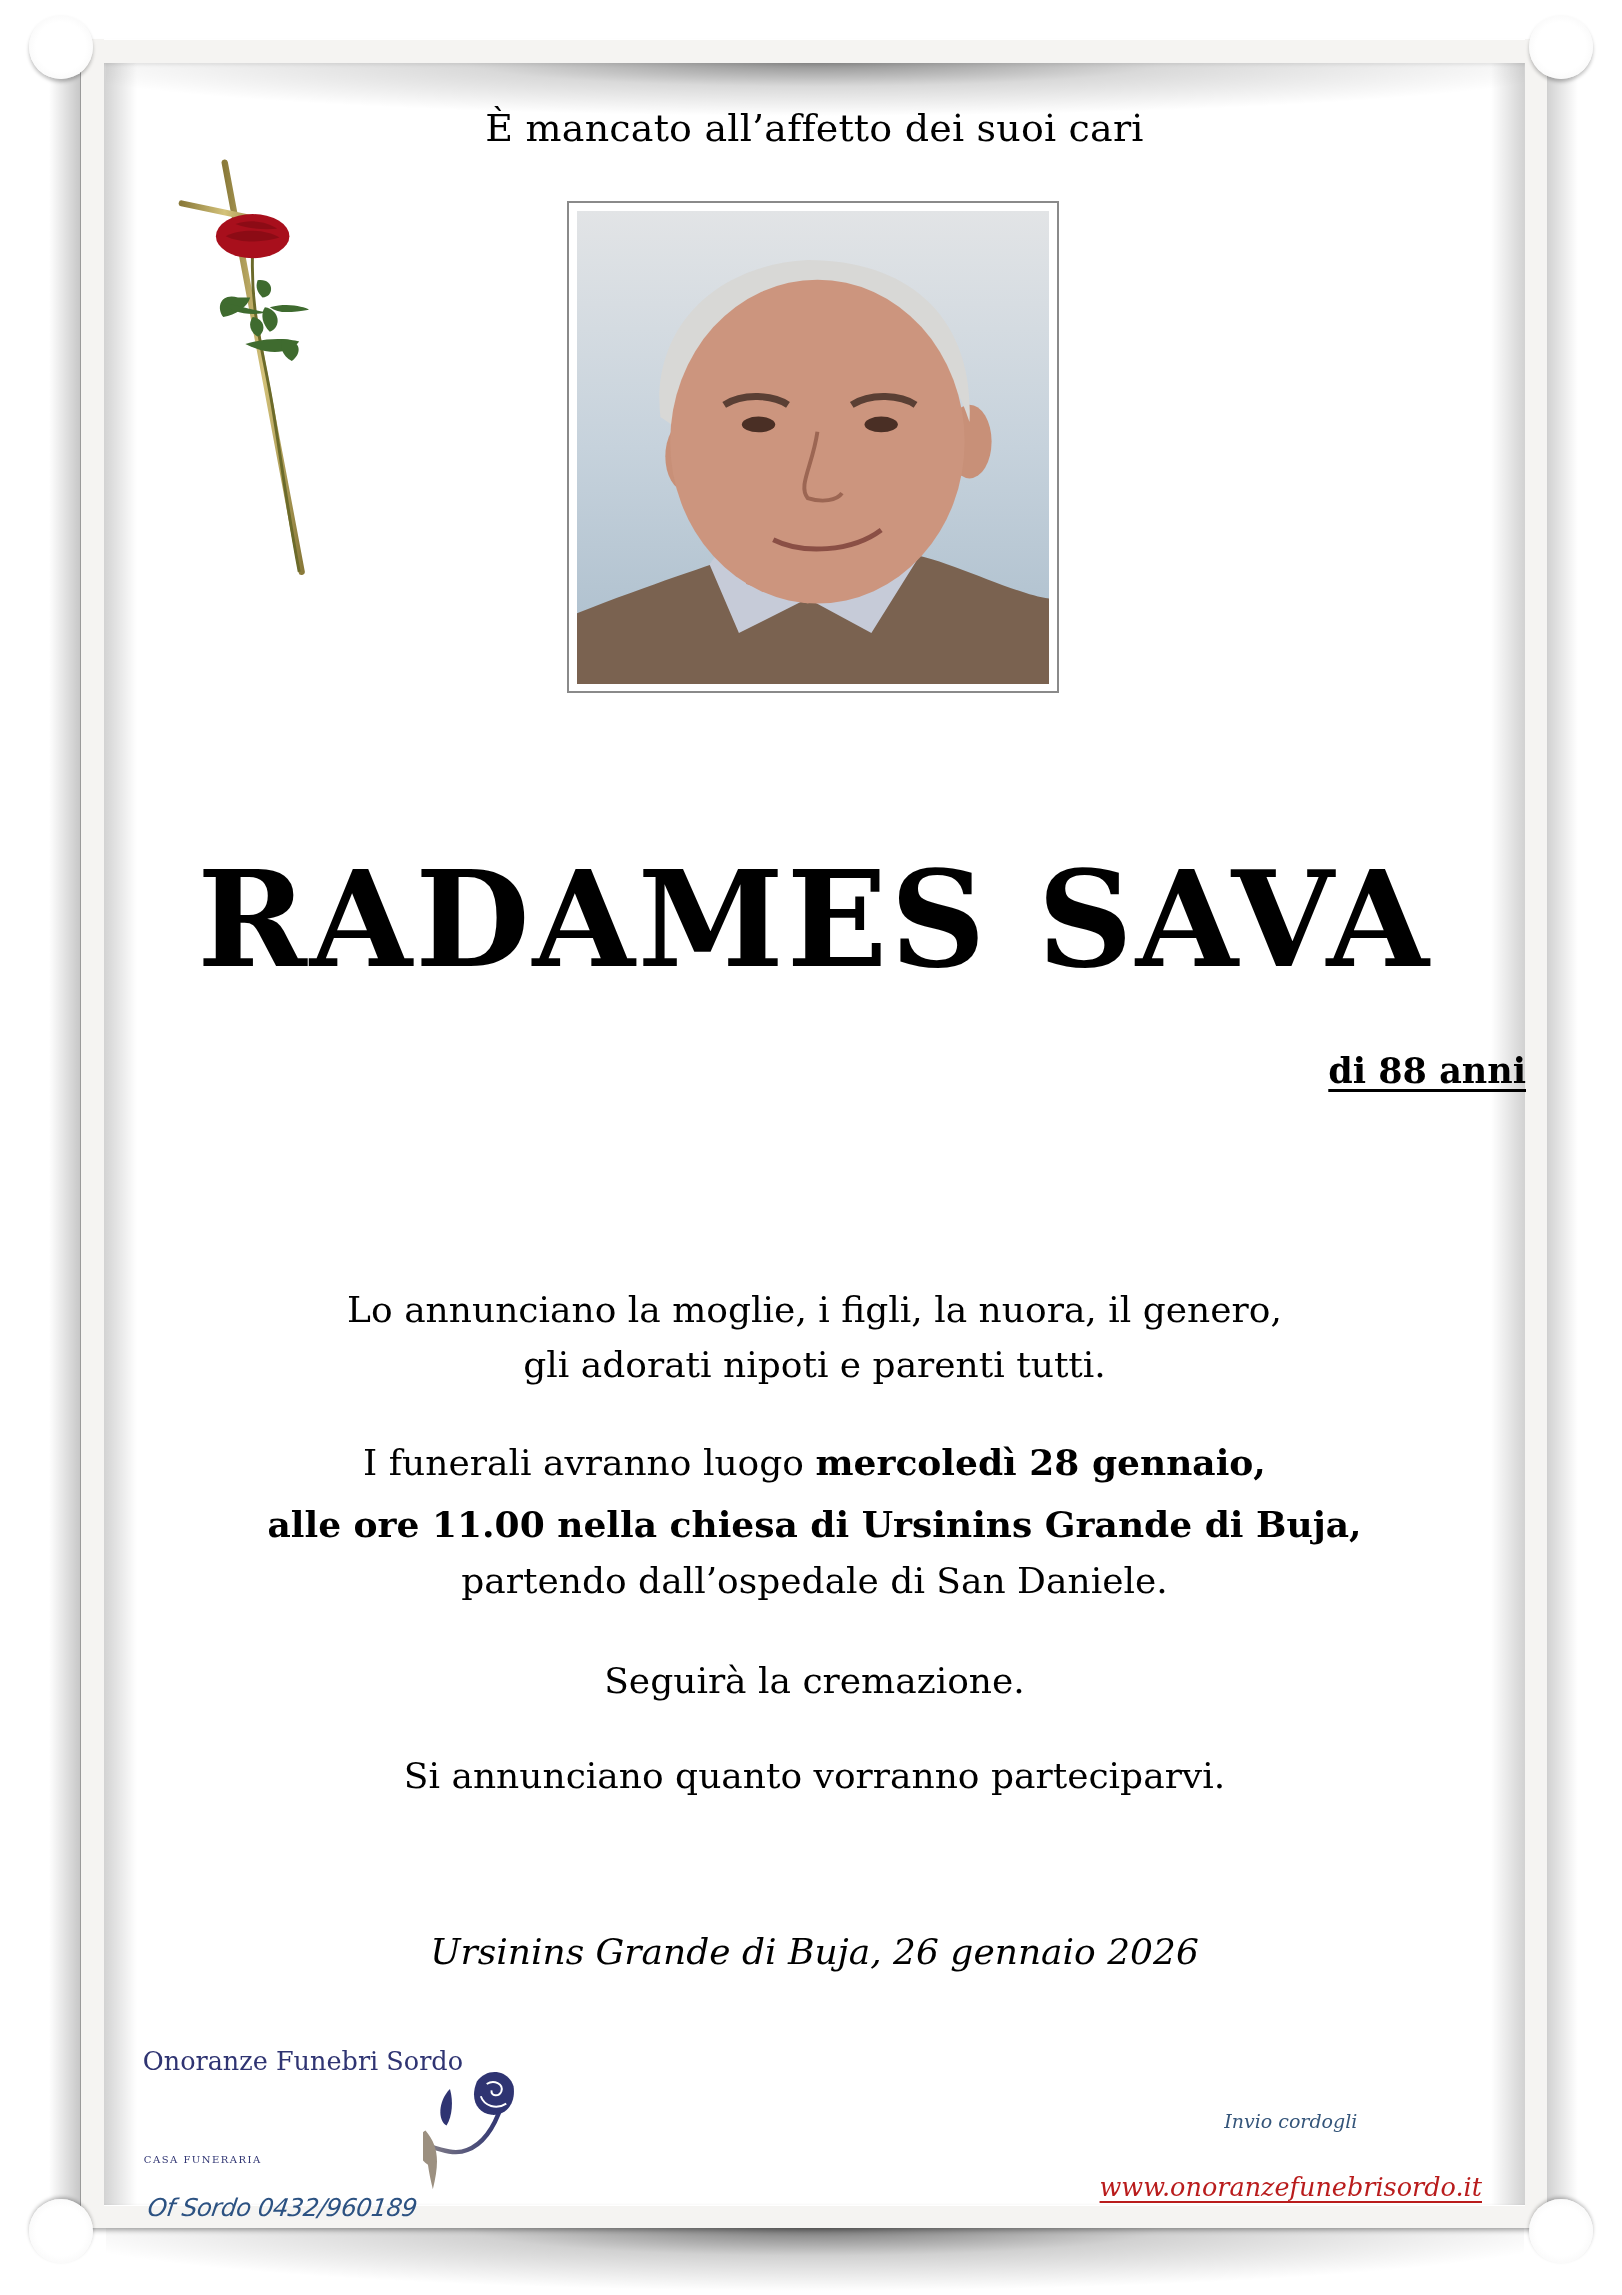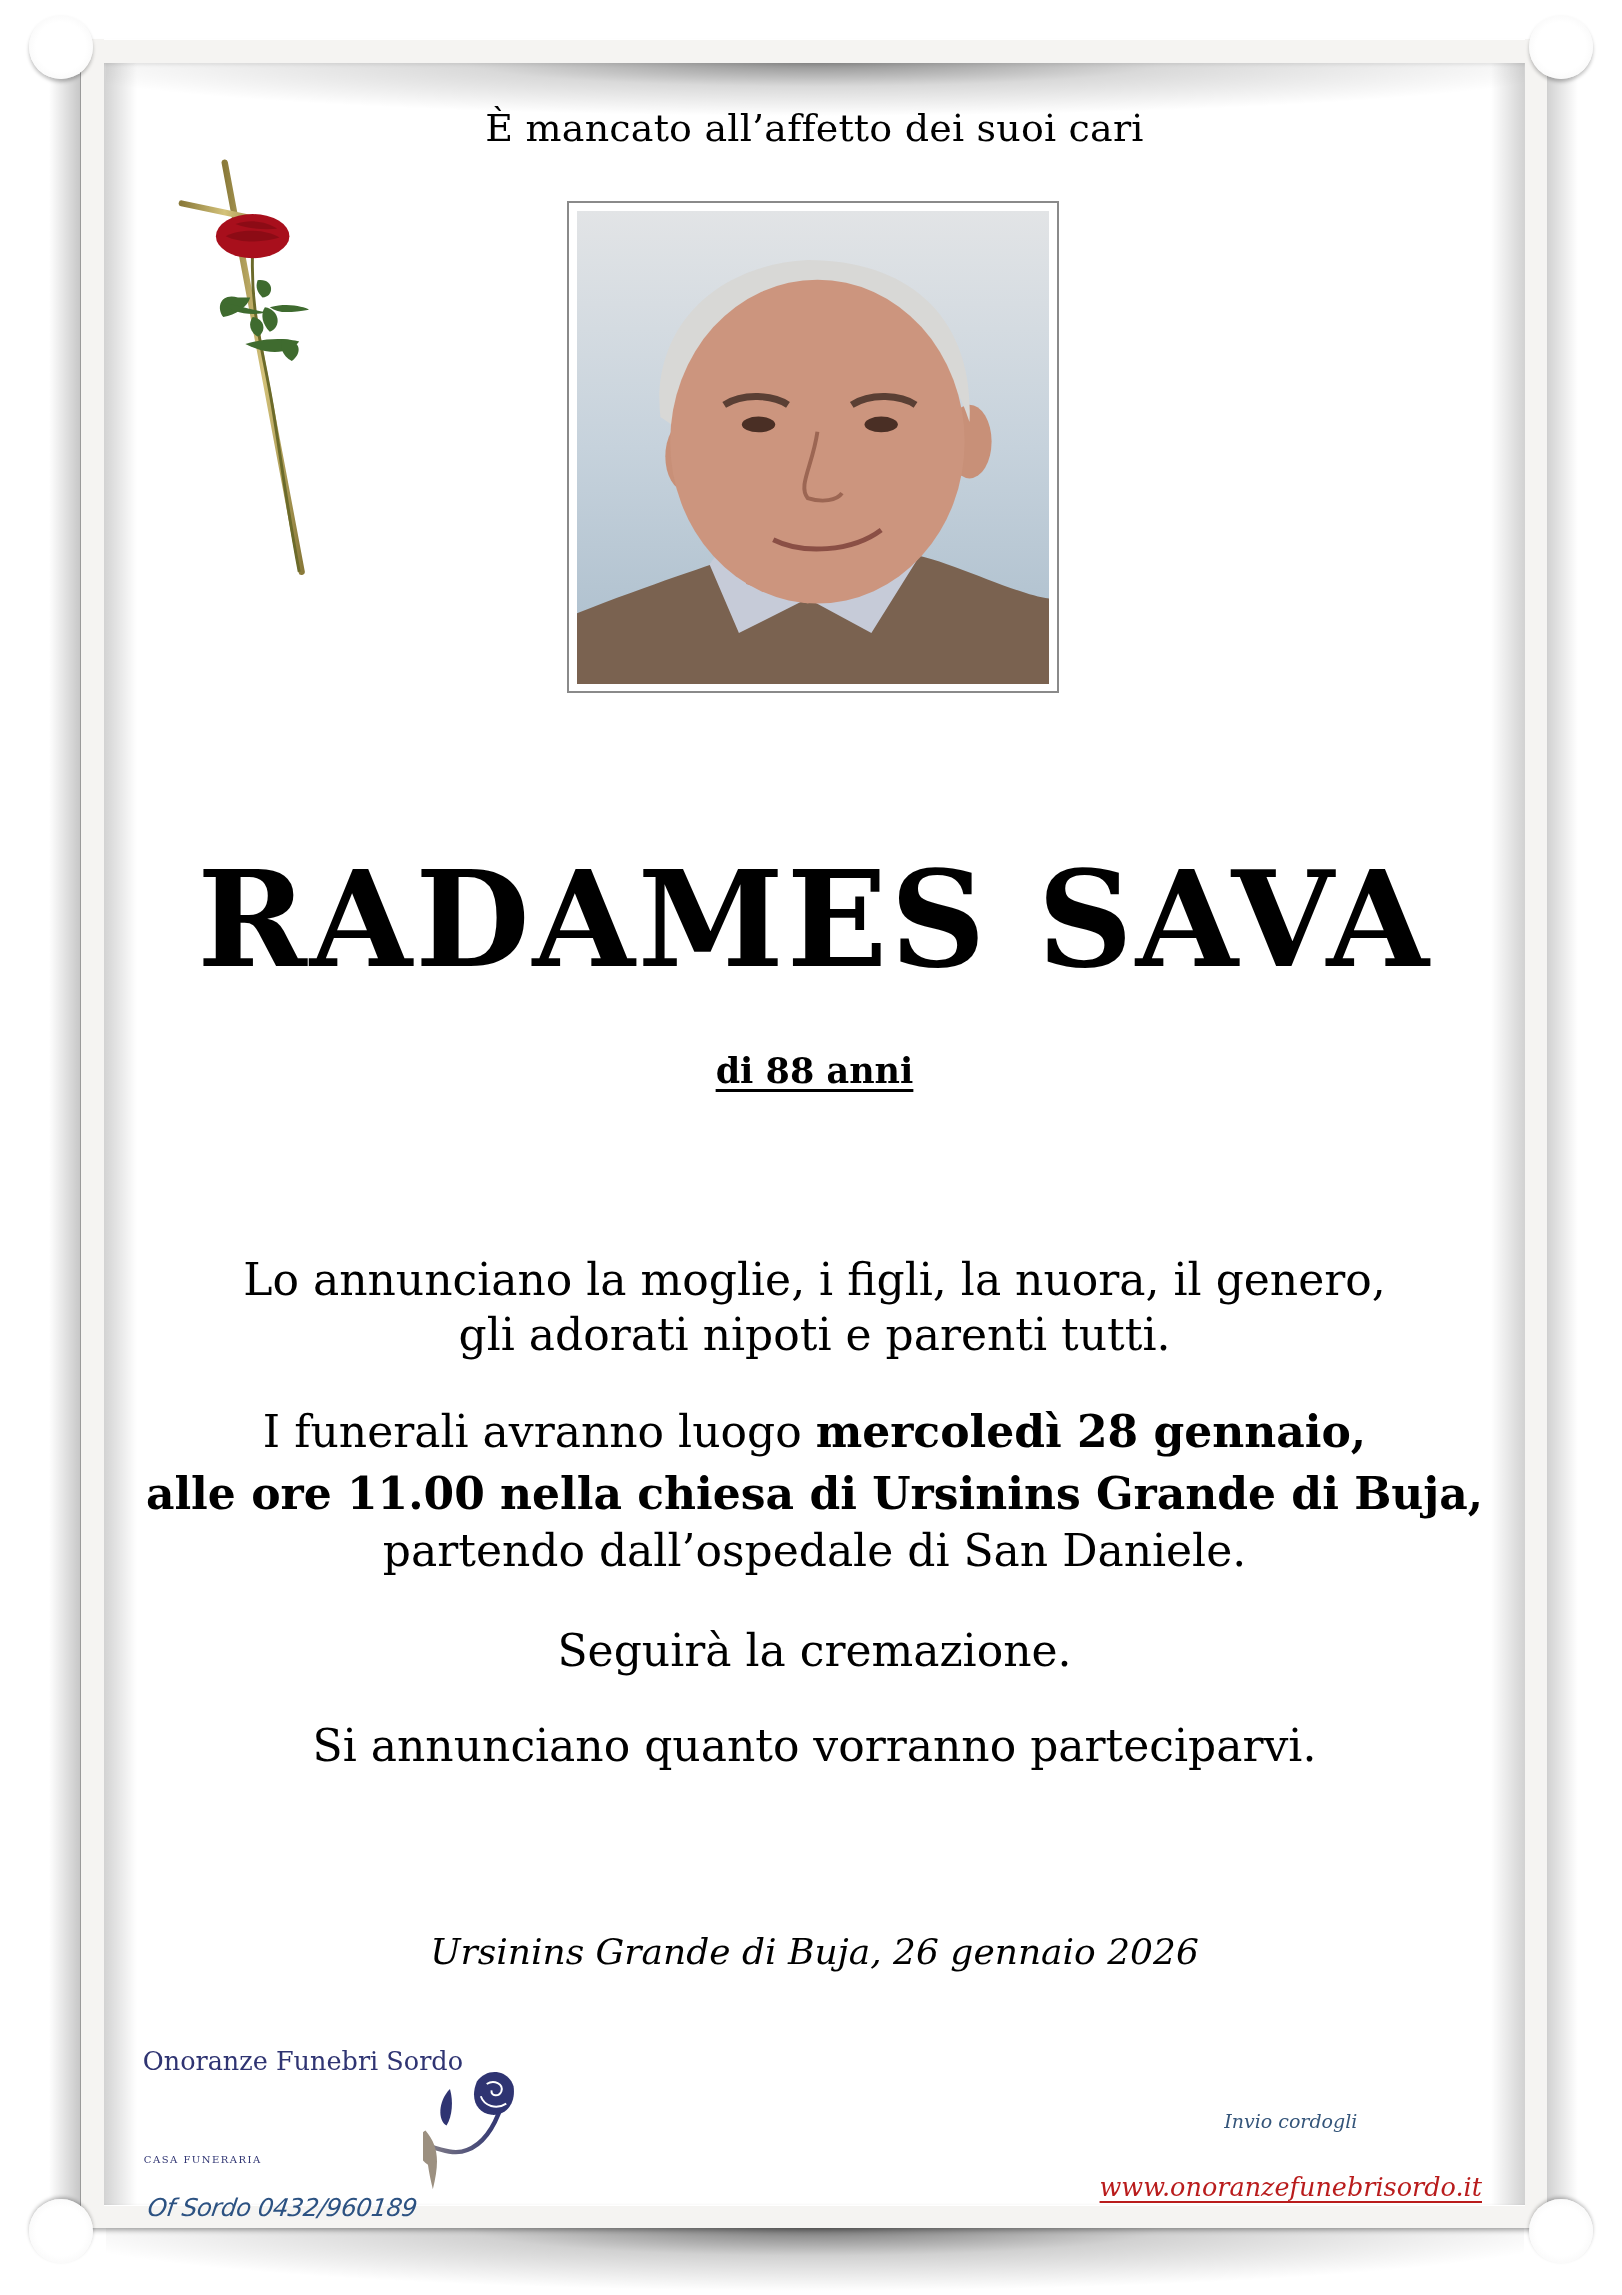--- a/index.html
+++ b/index.html
@@ -57,22 +57,22 @@
     border:2px solid #8a8a8a; background:#ffffff;
   }
   .photo {
     position:absolute; left:7.9px; top:7.9px; width:472px; height:473px; overflow:hidden;
     background:linear-gradient(to bottom, #e2e4e6 0%, #c6d2dc 50%, #a9bccb 100%);
   }
   .name {
     top:842px; font-size:132px; font-weight:bold; letter-spacing:2.9px;
     transform:scaleY(1.0); font-family:"DejaVu Serif", serif;
   }
-  .age { top:1050px; font-size:35px; font-weight:bold; text-decoration:underline; text-underline-offset:5.9px; text-decoration-thickness:2.9px; }
-  .body-line { font-size:44px; }
+  .age { top:1050px; font-size:35px; font-weight:bold; text-decoration:underline; text-underline-offset:5.9px; text-decoration-thickness:2.9px;text-align:right; }
+  .body-line { font-size:36px;margin-top:35px; }
   .l1 { top:1254px; } .l2 { top:1309px; }
   .l3 { top:1406px; } .l4 { top:1468px; } .l5 { top:1525px; }
   .l6 { top:1625px; } .l7 { top:1720px; }
   .bold { font-weight:bold; }
   .place-date { top:1931px; font-size:36px; font-style:italic; }
 
   
   .cross-rose { position:absolute; left:162px; top:150px; width:147px; height:432px; }
 
   

